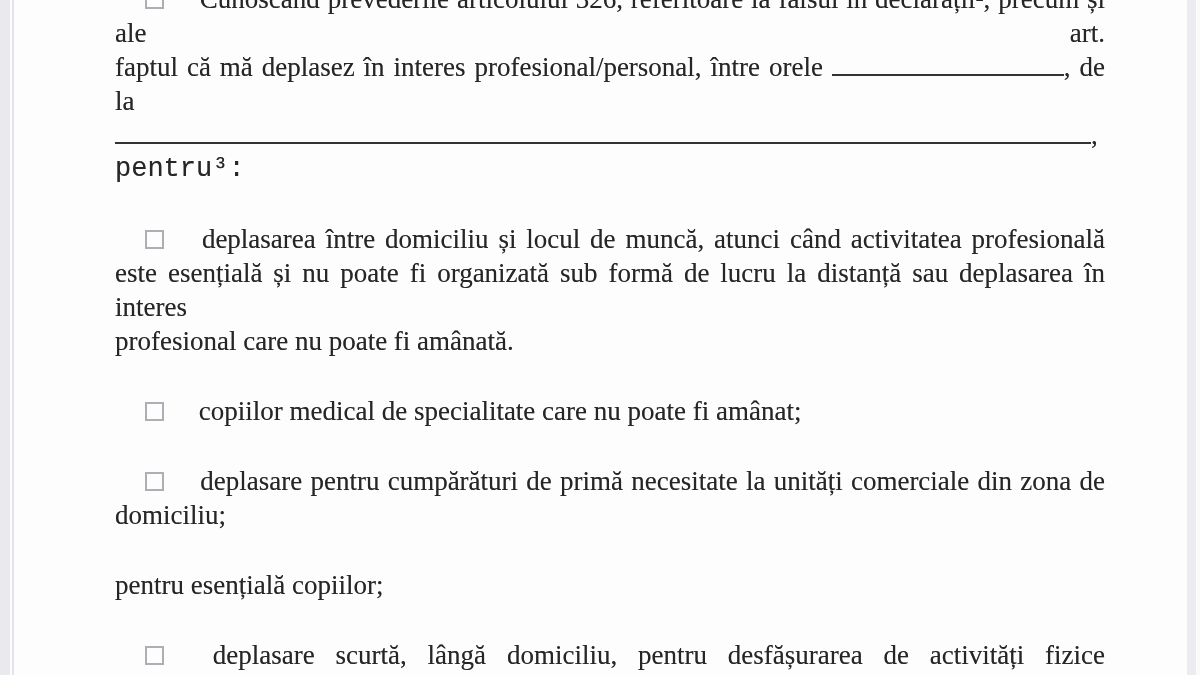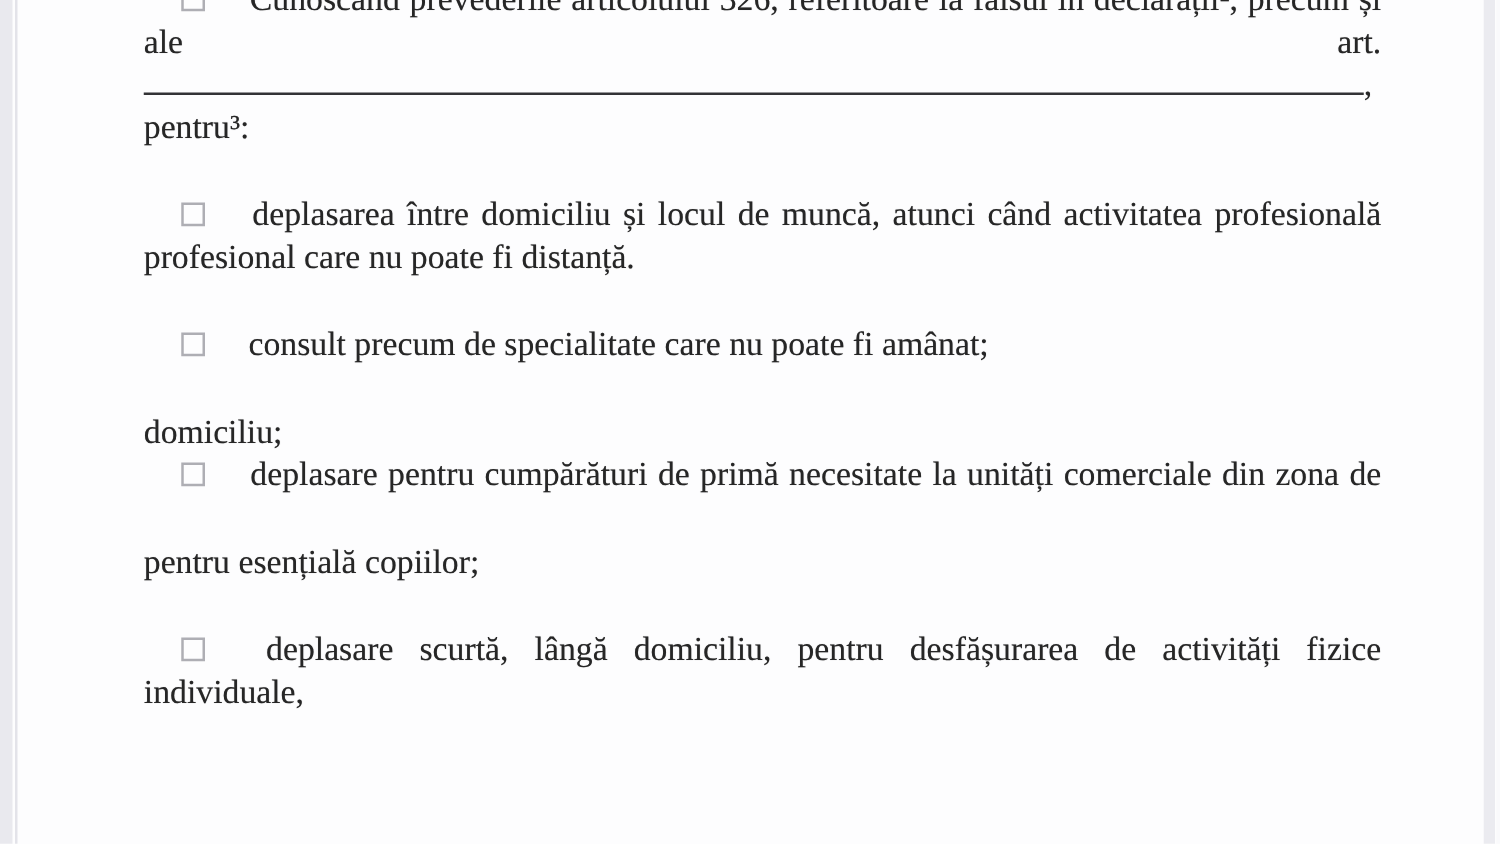--- a/index.html
+++ b/index.html
@@ -42,68 +42,75 @@
     display: inline-block;
     border-bottom: 2px solid #333336;
     height: 24px;
     vertical-align: baseline;
   }
   .blank-hours { width: 232px; }
   .blank-full  { width: calc(100% - 14px); }
   .blank-until { width: 858px; }
 
   .reason { margin-bottom: 7px; margin-top: 36px; }
-  .purpose-line { margin-bottom: 13px; }
+  .purpose-line { margin-bottom: 13px; font-family: Liberation Mono, monospace; }
 </style>
 </head>
 <body>
 
 <div class="page">
   <div class="edge-left"></div>
   <div class="edge-left2"></div>
   <div class="edge-right"></div>
   <div class="edge-right2"></div>
 
   <div class="content">
 
     <div class="line jl">
       <span class="checkbox"></span>
       <span>Cunoscând prevederile articolului 326, referitoare la falsul în declarații², precum și ale art.</span>
     </div>
+    <div class="line jl">
+      <span>faptul că mă deplasez în interes profesional/personal, între orele</span>
+      <span class="blank blank-hours"></span><span>, de la</span>
+    </div>
     <div class="line ll">
       <span class="blank blank-full"></span><span>,</span>
     </div>
     <div class="line ll purpose-line">
       <span>pentru³:</span>
     </div>
 
     <div class="reason">
       <div class="line jl">
         <span class="checkbox"></span>
         <span>deplasarea între domiciliu și locul de muncă, atunci când activitatea profesională</span>
       </div>
+      <div class="line jl">
+        <span>este esențială și nu poate fi organizată sub formă de lucru la distanță sau deplasarea în interes</span>
+      </div>
       <div class="line ll">
-        <span>profesional care nu poate fi distanță.</span>
+        <span>profesional care nu poate fi amânată.</span>
       </div>
     </div>
 
     <div class="reason">
       <div class="line ll">
         <span class="checkbox"></span>
-        <span>consult precum de specialitate care nu poate fi amânat;</span>
+        <span>copiilor medical de specialitate care nu poate fi amânat;</span>
       </div>
     </div>
 
     <div class="reason">
-      <div class="line ll">
-        <span>domiciliu;</span>
-      </div>
       <div class="line jl">
         <span class="checkbox"></span>
         <span>deplasare pentru cumpărături de primă necesitate la unități comerciale din zona de</span>
+      </div>
+      <div class="line ll">
+        <span>domiciliu;</span>
       </div>
     </div>
 
     <div class="reason">
       <div class="line ll">
         <span>pentru esențială copiilor;</span>
       </div>
     </div>
 
     <div class="reason">

